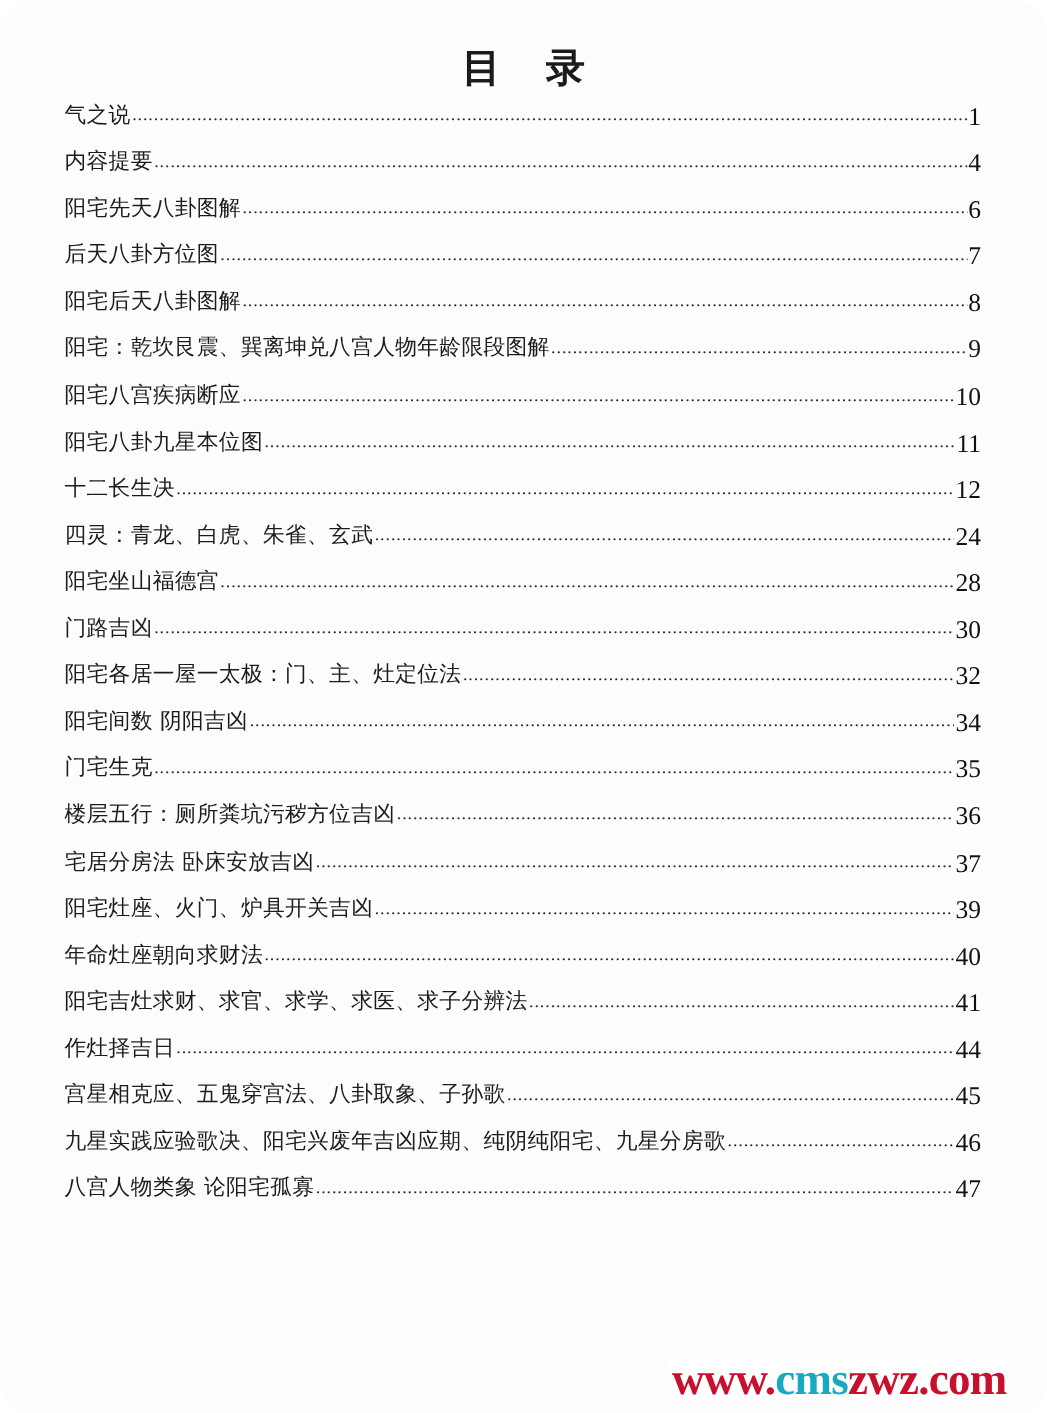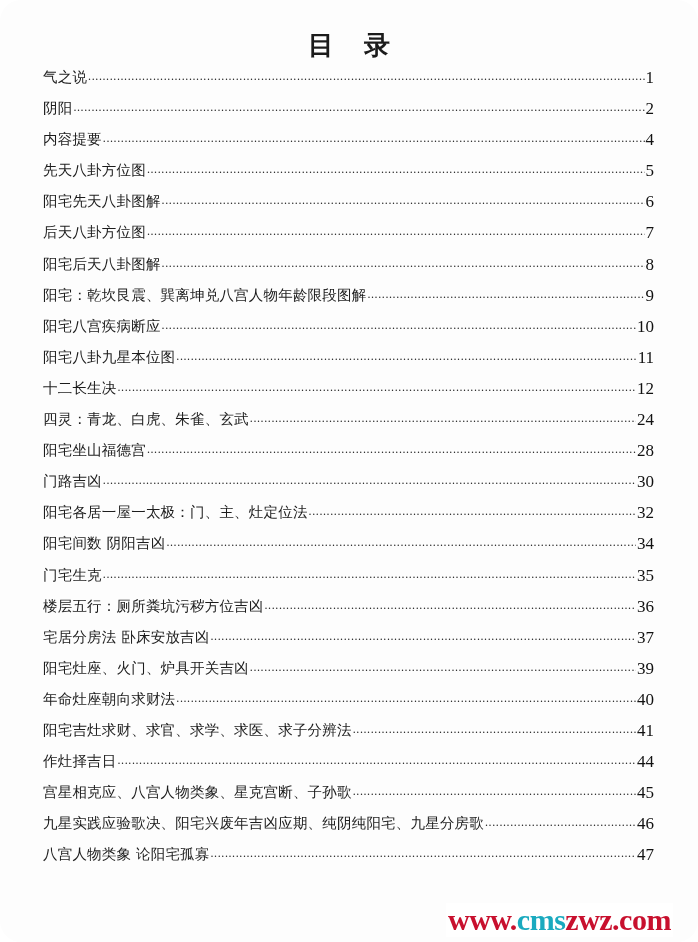--- a/index.html
+++ b/index.html
@@ -101,35 +101,25 @@
   <div class="title">目录</div>
 
   <div class="toc">
 
     <div class="toc-row">
       <span class="toc-label">气之说</span>
       <span class="toc-dots"></span>
       <span class="toc-page">1</span>
     </div>
     <div class="toc-row">
-      <span class="toc-label">阴阳</span>
-      <span class="toc-dots"></span>
-      <span class="toc-page">2</span>
-    </div>
-    <div class="toc-row">
       <span class="toc-label">内容提要</span>
       <span class="toc-dots"></span>
       <span class="toc-page">4</span>
     </div>
     <div class="toc-row">
-      <span class="toc-label">先天八卦方位图</span>
-      <span class="toc-dots"></span>
-      <span class="toc-page">5</span>
-    </div>
-    <div class="toc-row">
       <span class="toc-label">阳宅先天八卦图解</span>
       <span class="toc-dots"></span>
       <span class="toc-page">6</span>
     </div>
     <div class="toc-row">
       <span class="toc-label">后天八卦方位图</span>
       <span class="toc-dots"></span>
       <span class="toc-page">7</span>
     </div>
     <div class="toc-row">
@@ -211,21 +201,21 @@
       <span class="toc-label">阳宅吉灶求财、求官、求学、求医、求子分辨法</span>
       <span class="toc-dots"></span>
       <span class="toc-page">41</span>
     </div>
     <div class="toc-row">
       <span class="toc-label">作灶择吉日</span>
       <span class="toc-dots"></span>
       <span class="toc-page">44</span>
     </div>
     <div class="toc-row">
-      <span class="toc-label">宫星相克应、八宫人物类象、星克宫断、子孙歌</span>
+      <span class="toc-label">宫星相克应、五鬼穿宫法、八卦取象、子孙歌</span>
       <span class="toc-dots"></span>
       <span class="toc-page">45</span>
     </div>
     <div class="toc-row">
       <span class="toc-label">九星实践应验歌决、阳宅兴废年吉凶应期、纯阴纯阳宅、九星分房歌</span>
       <span class="toc-dots"></span>
       <span class="toc-page">46</span>
     </div>
     <div class="toc-row">
       <span class="toc-label">八宫人物类象 论阳宅孤寡</span>

